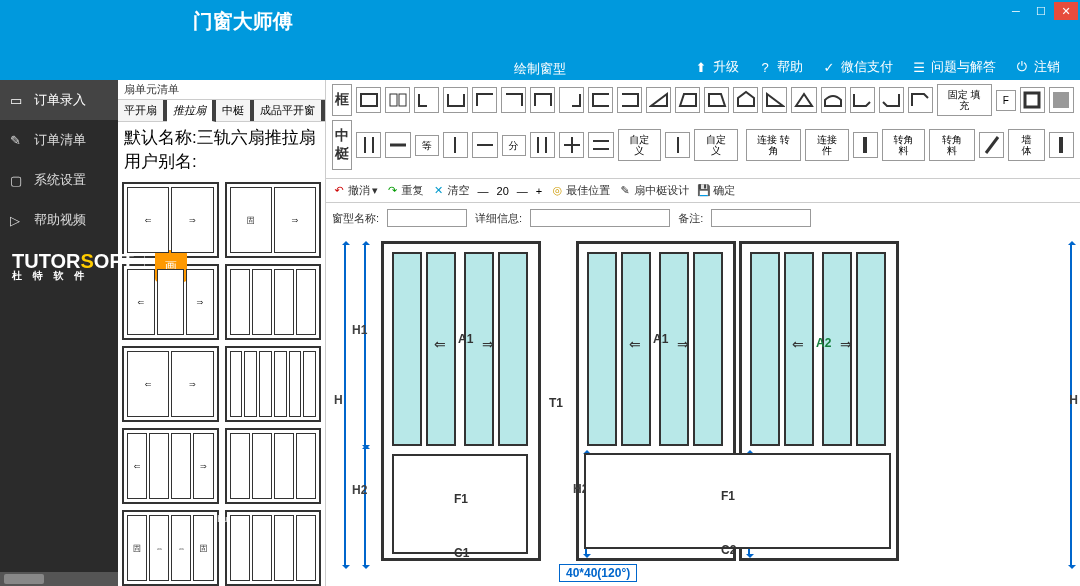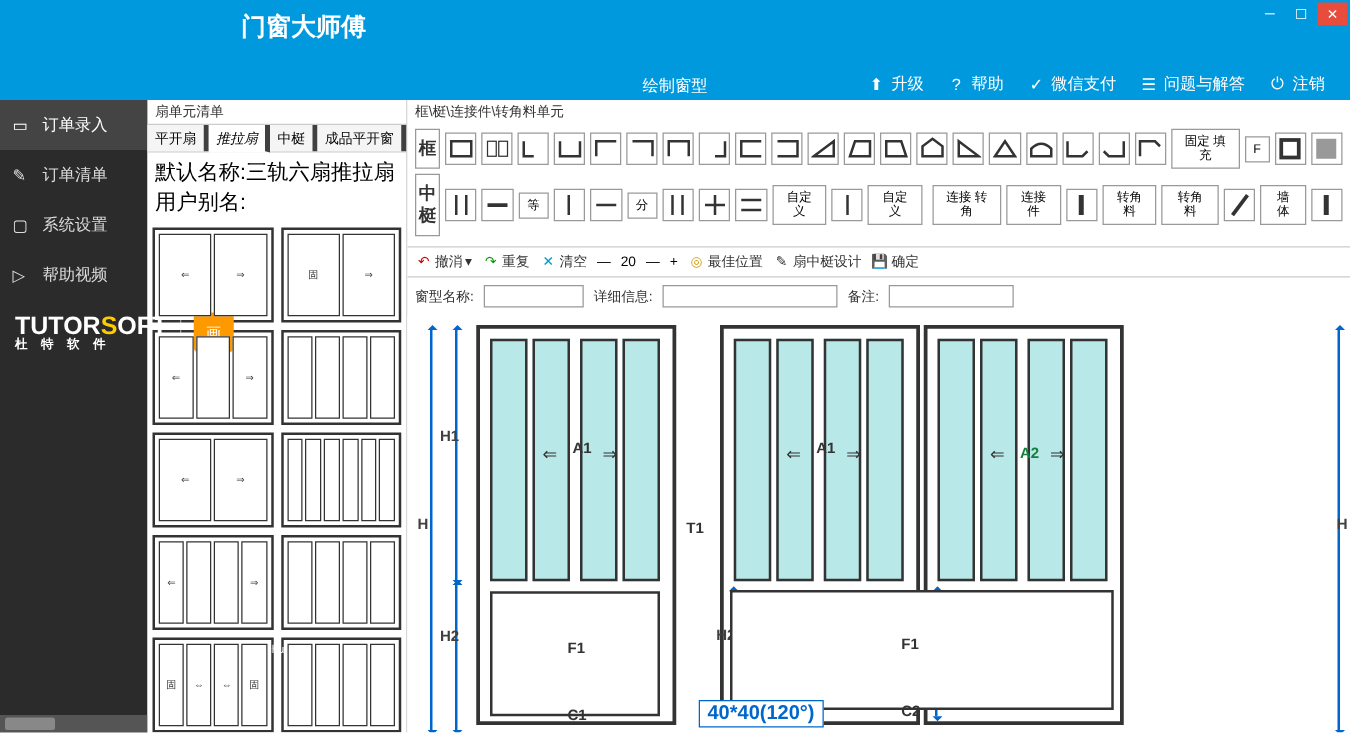--- a/index.html
+++ b/index.html
@@ -77,21 +77,21 @@
 
 .window-drawing { position: absolute; left: 55px; top: 8px; right: 10px; bottom: 10px; }
 .outer-frame { position: absolute; left: 0; top: 0; right: 0; bottom: 0; border: 3px solid #333; background: #fff; }
 .glass { background: #b8e8e8; border: 2px solid #333; position: absolute; }
 .dim-label { position: absolute; font-size: 12px; font-weight: bold; color: #404040; }
 .dim-arrow-v { position: absolute; border-left: 2px solid #0066cc; }
 .dim-arrow-v::before, .dim-arrow-v::after { content:''; position: absolute; left: -4px; border: 4px solid transparent; }
 .dim-arrow-v::before { top: 0; border-bottom-color: #0066cc; transform: translateY(-8px); }
 .dim-arrow-v::after { bottom: 0; border-top-color: #0066cc; transform: translateY(8px); }
 .arrow-glyph { position: absolute; font-size: 14px; color: #333; }
-.bottom-dim { position: absolute; bottom: -2px; left: 50%; transform: translateX(-50%); background: #fff; border: 1px solid #0066cc; padding: 1px 6px; font-size: 16px; color: #0066cc; font-weight: bold; }
+.bottom-dim { position: absolute; bottom: -2px; left: 50%; transform: translateX(-50%); background: #fff; border: 1px solid #0066cc; padding: 1px 6px; font-size: 12px; color: #0066cc; font-weight: bold; }
 </style>
 </head>
 <body>
 
 <div class="titlebar">
   <div class="logo-area">
     <div class="logo1">
       <div>TUTOR<span style="color:#ffcc00">S</span>OFT</div>
       <div class="sub">杜 特 软 件</div>
     </div>
@@ -255,21 +255,20 @@
       <div class="template-thumb">
           <div class="thumb-pane"></div>
           <div class="thumb-pane"></div>
           <div class="thumb-pane"></div>
           <div class="thumb-pane"></div>
         </div>
     </div>
   </div>
 
   <div class="canvas-area">
-    <div class="panel-title2">框\梃\连接件\转角料单元</div>
 
     <div class="toolbox">
       <div class="tool-row">
         <div class="tool-label">框</div>
         <div class="shape-btn">
             <svg viewBox="0 0 20 20">
               <rect x="2" y="4" width="16" height="12" fill="none" stroke="#333" stroke-width="2"></rect>
             </svg>
           </div>
         <div class="shape-btn">

